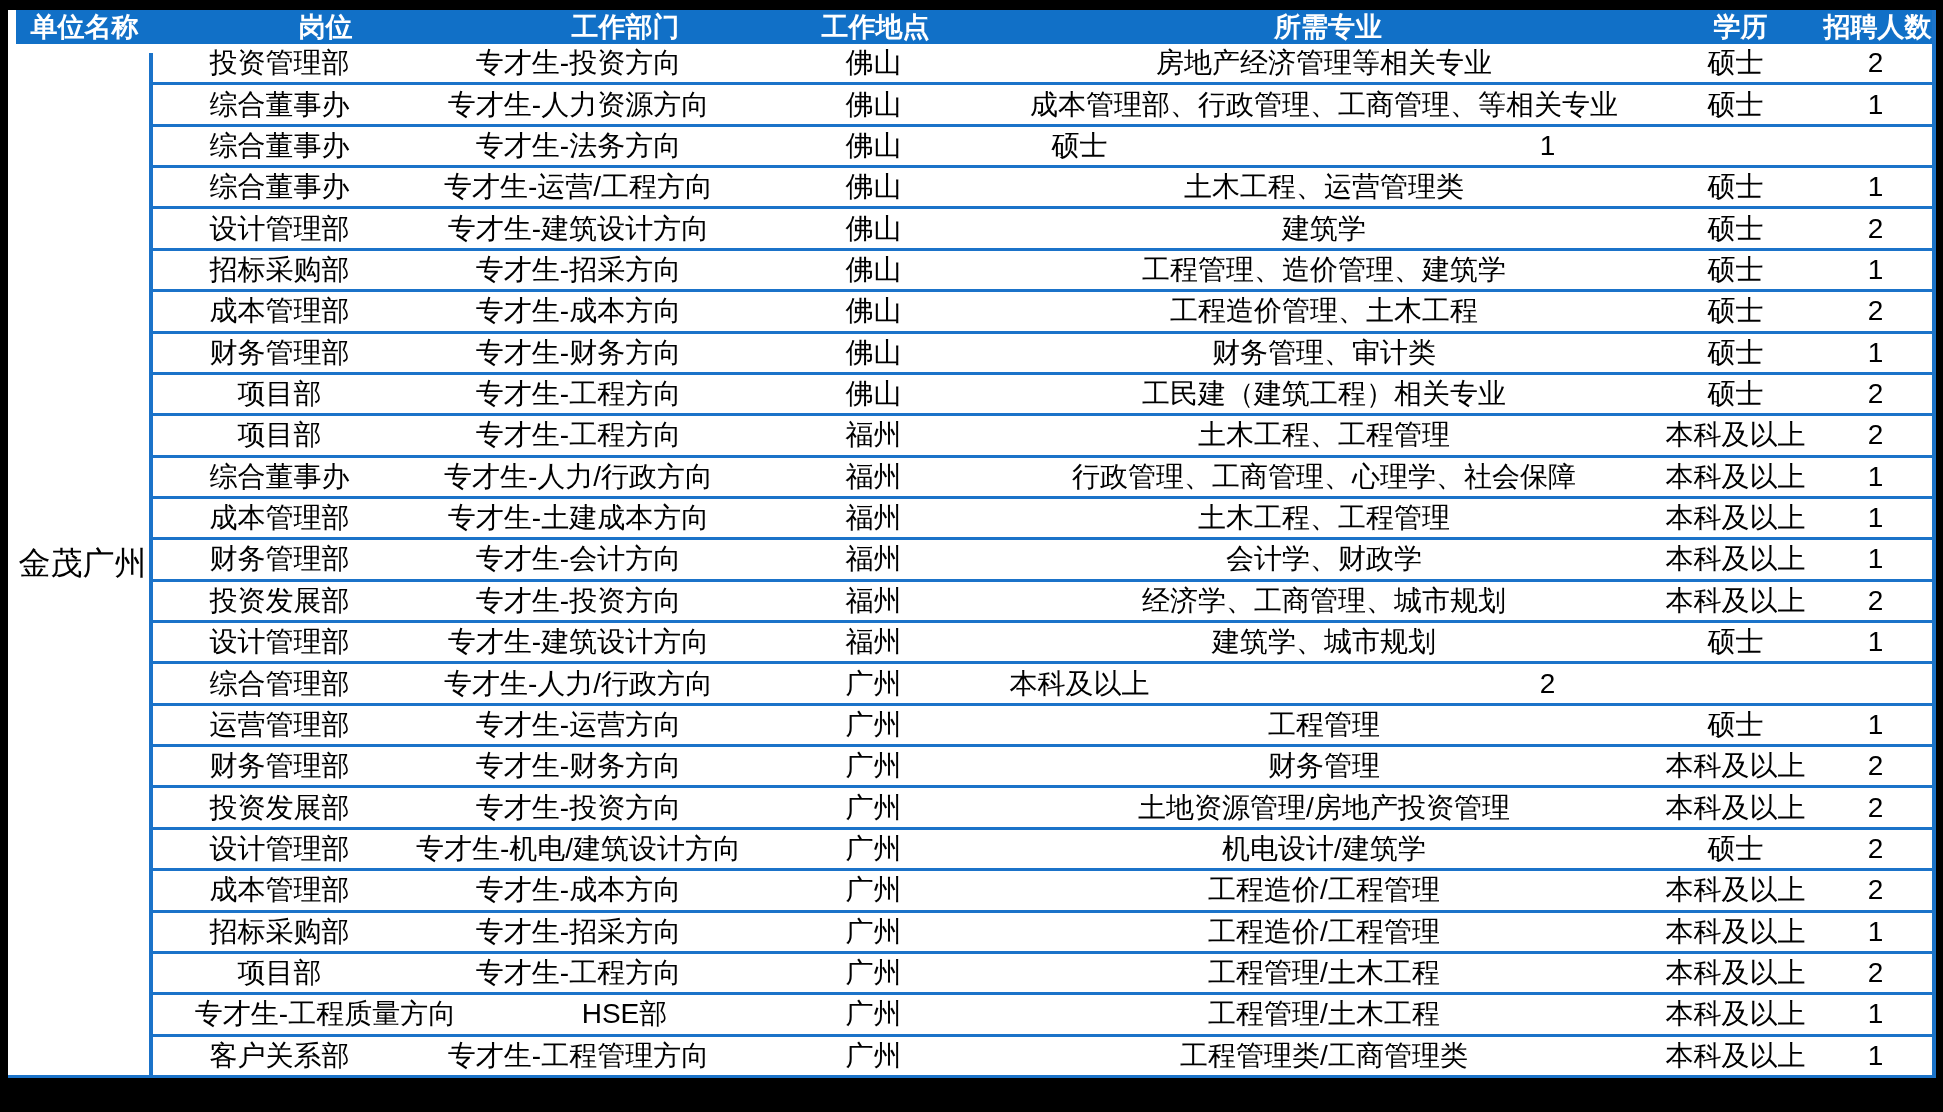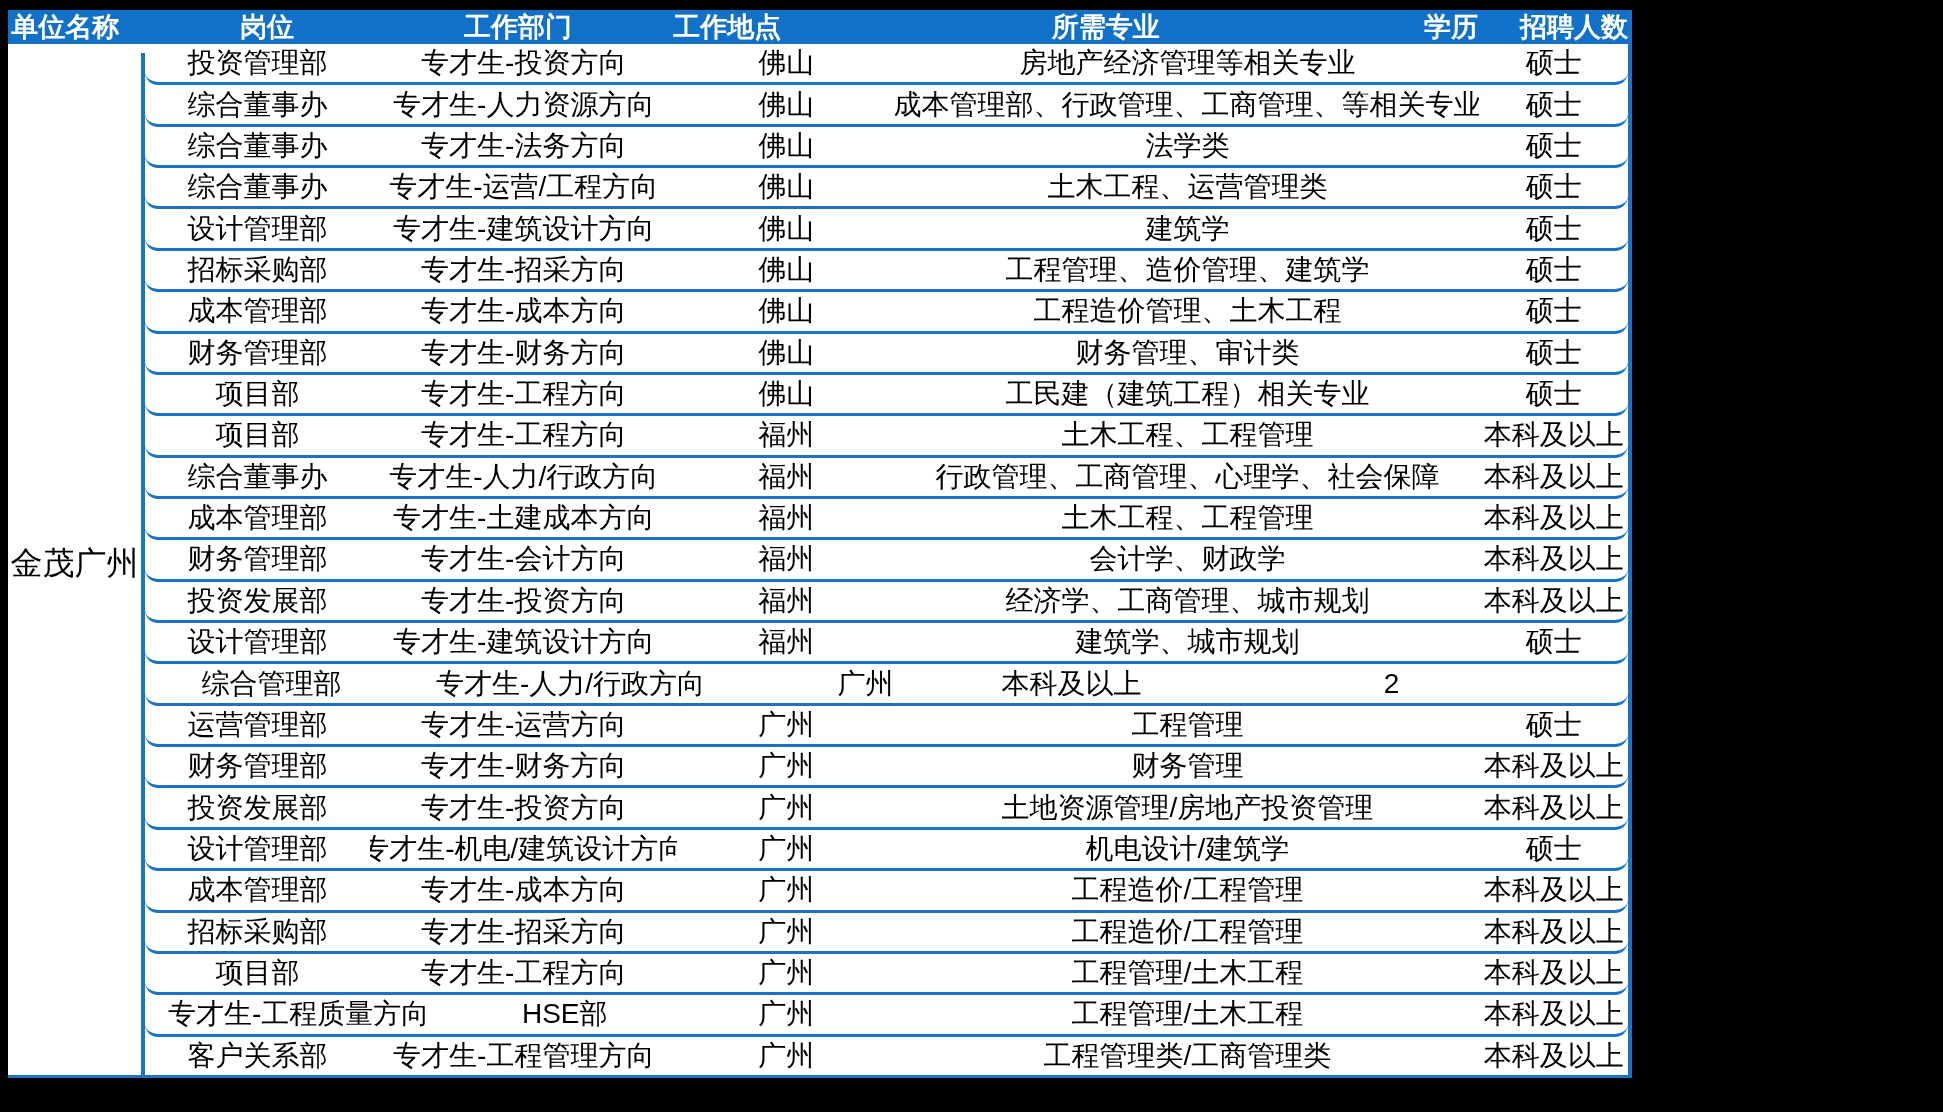--- a/index.html
+++ b/index.html
@@ -13,26 +13,26 @@
   html,body{margin:0;padding:0;background:var(--frame-bg);}
   .canvas{
     position:relative;
     width:1943px;height:1112px;
     background:var(--frame-bg);
     font-family:"Liberation Sans","DejaVu Sans",sans-serif;
     overflow:hidden;
   }
   .sheet{
     position:absolute;left:8px;top:10px;
-    width:1624px;height:1068px;
+    width:1928px;height:1068px;
     background:var(--cell-bg);
     box-sizing:border-box;
     border-right:4px solid var(--grid-line);
     border-bottom:3px solid var(--grid-line);
-    display:flex;flex-direction:column;
+    display:flex;flex-direction:column;padding-left:8px;
   }
   .header-row{
     flex:0 0 34px;height:34px;
     display:flex;
     background:var(--header-bg);
   }
   .hcell{
     display:flex;align-items:center;justify-content:center;
     color:var(--header-text);
     font-weight:bold;font-size:27px;
@@ -47,21 +47,20 @@
     display:flex;align-items:center;justify-content:center;
     font-size:32px;color:var(--body-text);
     white-space:nowrap;
     margin-top:9px;
   }
   .rows{flex:1;display:flex;flex-direction:column;min-width:0;}
   .row{
     flex:1;display:flex;
     box-sizing:border-box;
     border-bottom:3px solid var(--grid-line);
-    border-radius:13px;
   }
   .row:last-child{border-bottom:none;}
   .cell{
     display:flex;align-items:center;justify-content:center;
     font-size:28px;color:var(--body-text);
     box-sizing:border-box;white-space:nowrap;
     overflow:hidden;
   }
   .d2{width:253px}.d3{width:345px}.d4{width:245px}.d5{width:656px}.d6{width:167px}.d7{flex:1}
 </style>
@@ -97,21 +96,20 @@
     <div class="cell d3">专才生-人力资源方向</div>
     <div class="cell d4">佛山</div>
     <div class="cell d5">成本管理部、行政管理、工商管理、等相关专业</div>
     <div class="cell d6">硕士</div>
     <div class="cell d7">1</div>
   </div>
           <div class="row">
     <div class="cell d2">综合董事办</div>
     <div class="cell d3">专才生-法务方向</div>
     <div class="cell d4">佛山</div>
-    <div class="cell d5">法学类</div>
     <div class="cell d6">硕士</div>
     <div class="cell d7">1</div>
   </div>
           <div class="row">
     <div class="cell d2">综合董事办</div>
     <div class="cell d3">专才生-运营/工程方向</div>
     <div class="cell d4">佛山</div>
     <div class="cell d5">土木工程、运营管理类</div>
     <div class="cell d6">硕士</div>
     <div class="cell d7">1</div>

